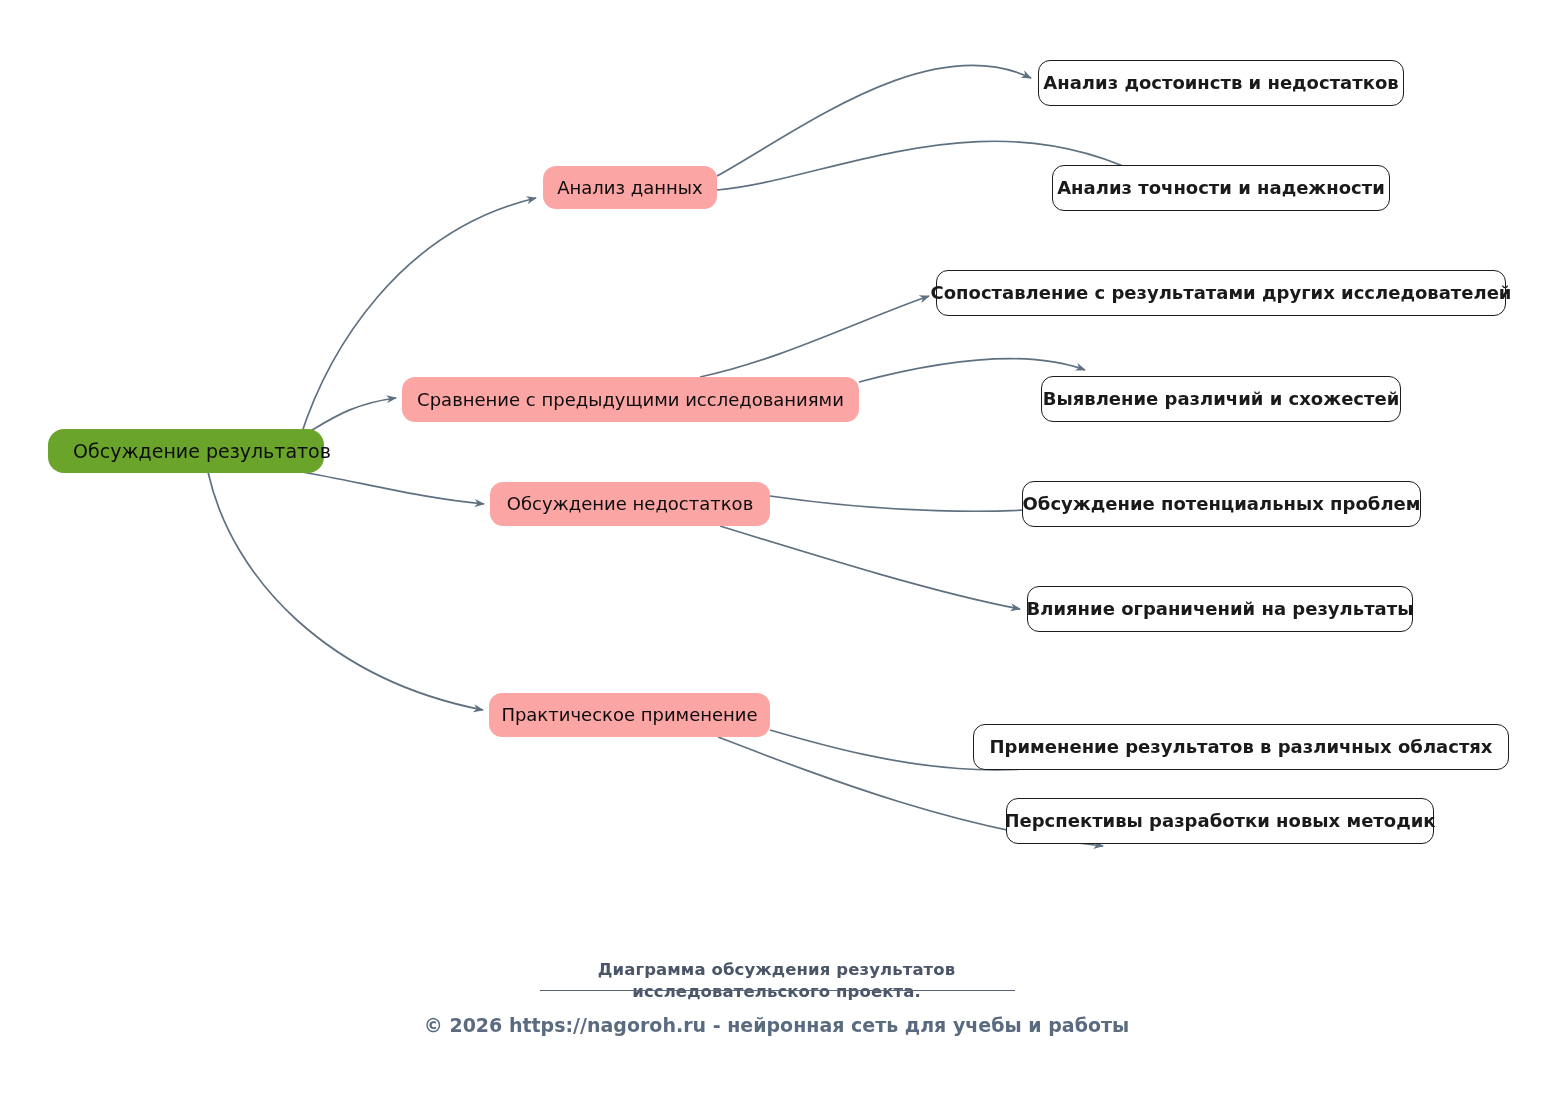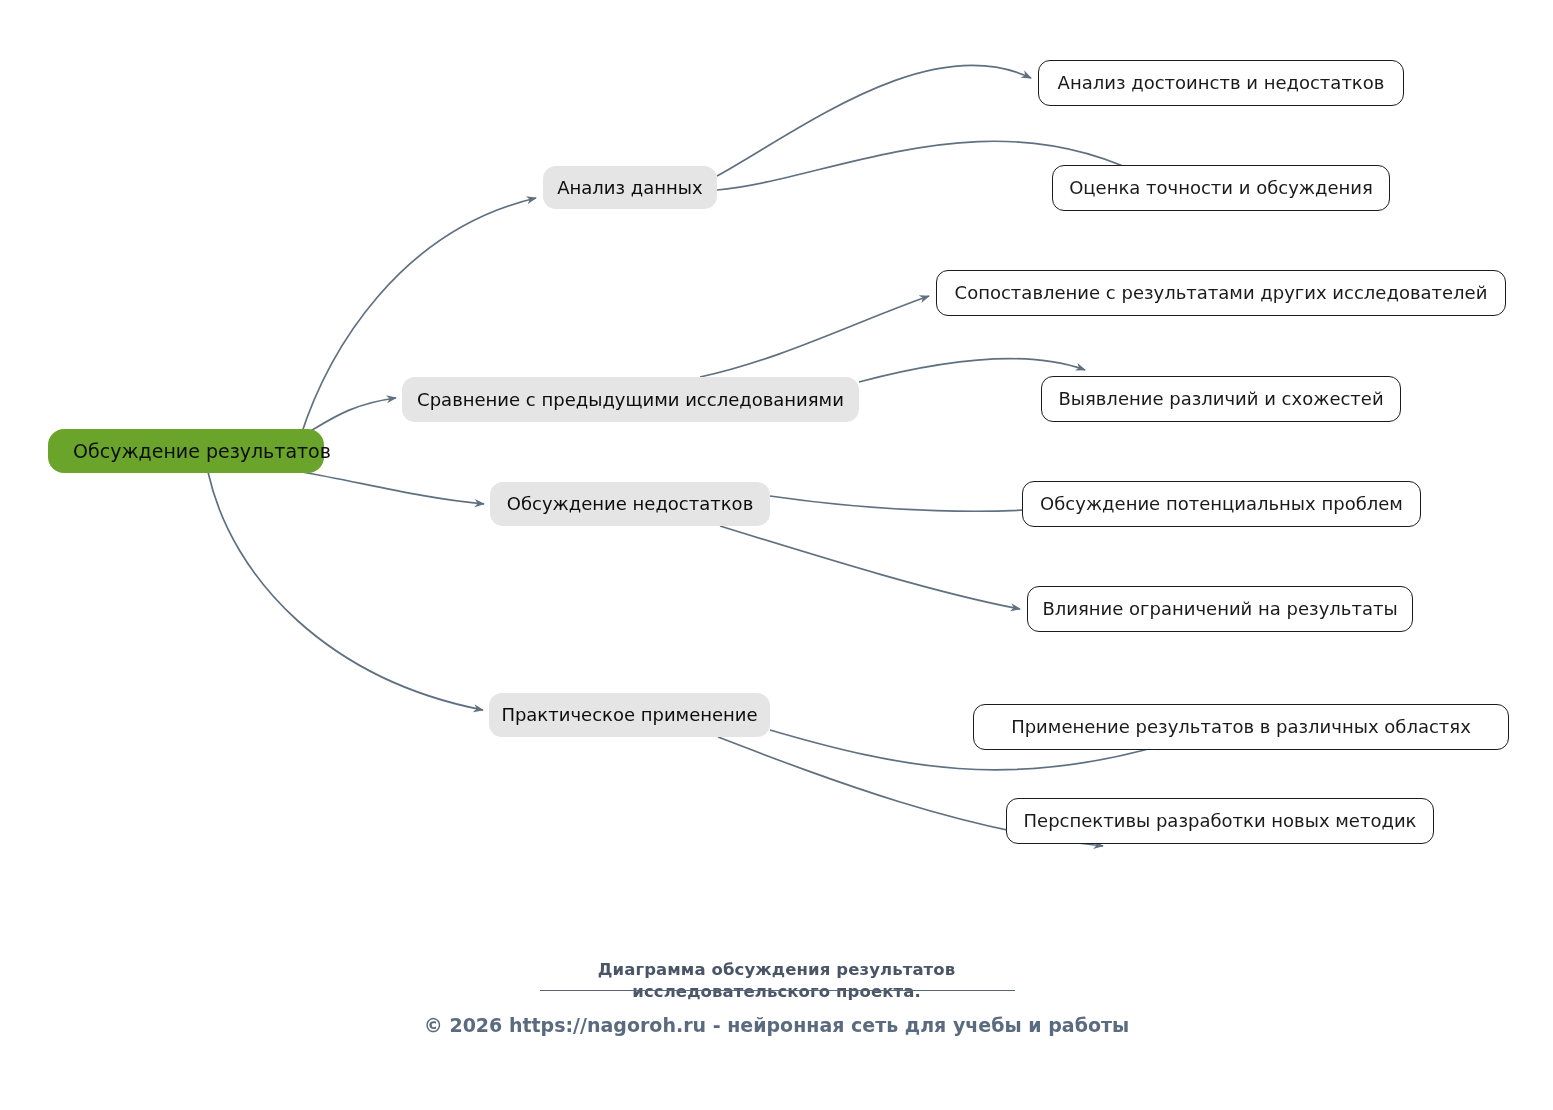--- a/index.html
+++ b/index.html
@@ -36,35 +36,36 @@
   }
   .node-root {
     background: #6AA42A;
     border-radius: 16px;
     color: #0d0d0d;
     font-size: 19px;
     padding: 0 16px;
     z-index: 5;
   }
   .node-branch {
-    background: #e5e5e5;
+    background: #fca5a5;
     border-radius: 13px;
     color: #0d0d0d;
     font-size: 18px;
     padding: 16px 16px;
     z-index: 5;
   }
   .node-leaf {
     background: #ffffff;
     border: 1.6px solid #1c1c1c;
     border-radius: 12px;
     color: #1a1a1a;
     font-size: 18px;
     padding: 0 18px;
     z-index: 5;
+    font-weight: bold;
   }
   .footer {
     position: absolute;
     left: 0;
     width: 1553px;
     text-align: center;
   }
   .footer-title {
     top: 938px;
     font-size: 16.5px;
@@ -113,32 +114,32 @@
         <path d="M 720,526 C 830,560 940,594 1020,609" marker-end="url(#arrowhead)"></path>
         <path d="M 770,730 C 900,768 1010,790 1166,744" marker-end="url(#arrowhead)"></path>
         <path d="M 718,737 C 830,780 960,830 1103,846" marker-end="url(#arrowhead)"></path>
       </g>
   </svg>
 
   <div class="node node-root" style="left: 48px; top: 429px; width: 276px; height: 44px; padding-left: 48px;">Обсуждение результатов</div>
 
   <div class="node node-branch" style="left: 543px; top: 166px; width: 174px; height: 43px;">Анализ данных</div>
   <div class="node node-leaf" style="left: 1038px; top: 60px; width: 366px; height: 46px;">Анализ достоинств и недостатков</div>
-  <div class="node node-leaf" style="left: 1052px; top: 165px; width: 338px; height: 46px;">Оценка точности и обсуждения</div>
+  <div class="node node-leaf" style="left: 1052px; top: 165px; width: 338px; height: 46px;">Анализ точности и надежности</div>
 
   <div class="node node-branch" style="left: 402px; top: 377px; width: 457px; height: 45px;">Сравнение с предыдущими исследованиями</div>
   <div class="node node-leaf" style="left: 936px; top: 270px; width: 570px; height: 46px;">Сопоставление с результатами других исследователей</div>
   <div class="node node-leaf" style="left: 1041px; top: 376px; width: 360px; height: 46px;">Выявление различий и схожестей</div>
 
   <div class="node node-branch" style="left: 490px; top: 482px; width: 280px; height: 44px;">Обсуждение недостатков</div>
   <div class="node node-leaf" style="left: 1022px; top: 481px; width: 399px; height: 46px;">Обсуждение потенциальных проблем</div>
   <div class="node node-leaf" style="left: 1027px; top: 586px; width: 386px; height: 46px;">Влияние ограничений на результаты</div>
 
   <div class="node node-branch" style="left: 489px; top: 693px; width: 281px; height: 44px;">Практическое применение</div>
-  <div class="node node-leaf" style="left: 973px; top: 704px; width: 536px; height: 46px;">Применение результатов в различных областях</div>
+  <div class="node node-leaf" style="left: 973px; top: 724px; width: 536px; height: 46px;">Применение результатов в различных областях</div>
   <div class="node node-leaf" style="left: 1006px; top: 798px; width: 428px; height: 46px;">Перспективы разработки новых методик</div>
 
   <div class="footer footer-title">
     <div>Диаграмма обсуждения результатов</div>
     <div>исследовательского проекта.</div>
   </div>
   <div class="footer-rule"></div>
   <div class="footer footer-credit">© 2026 https://nagoroh.ru - нейронная сеть для учебы и работы</div>
 
 </div>

